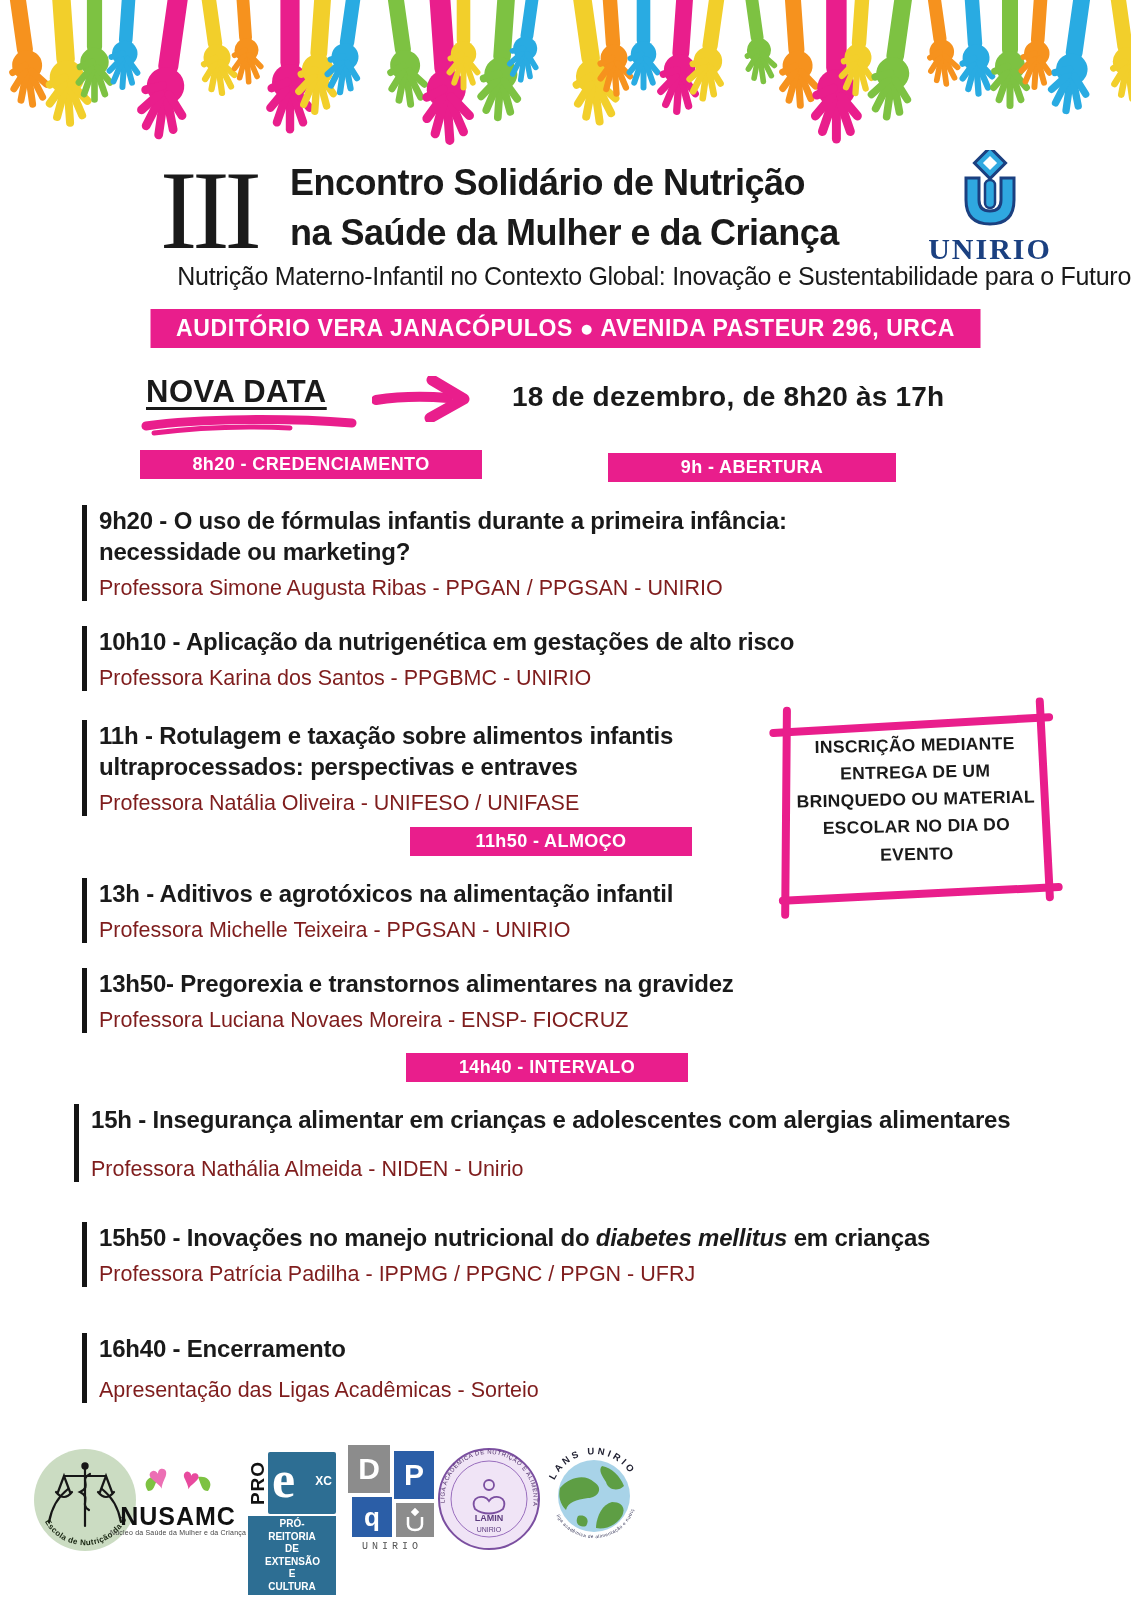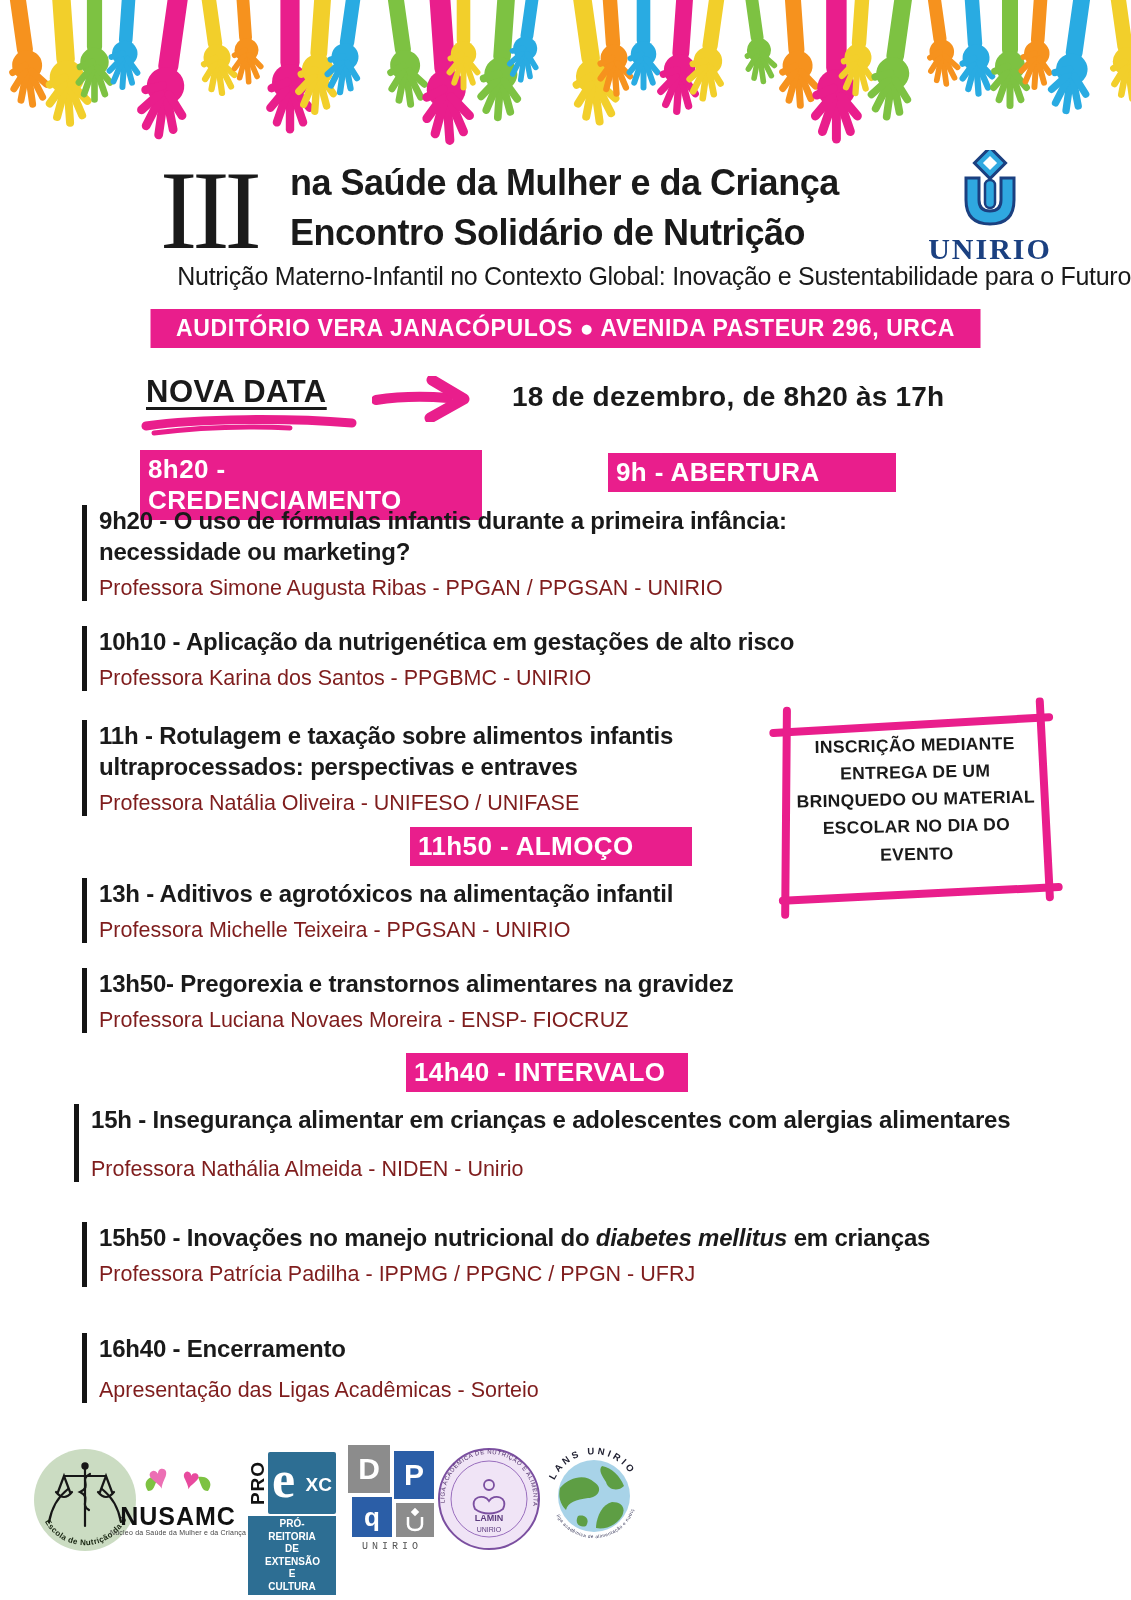--- a/index.html
+++ b/index.html
@@ -14,40 +14,40 @@
   .numeral{font-family:"Liberation Serif",serif;font-weight:normal;font-size:112px;line-height:104px;letter-spacing:-5px}
   .event-title{font-weight:bold;font-size:36px;line-height:50px;letter-spacing:-0.5px;white-space:nowrap}
   .subtitle{width:100%;text-align:right;font-size:25px;font-weight:400;letter-spacing:-0.3px;white-space:nowrap}
   .unirio-word{font-family:"Liberation Serif",serif;font-weight:bold;color:var(--navy);font-size:30px;letter-spacing:2px;text-align:center}
 
   .venue{background:var(--pink);color:#fff;font-weight:bold;font-size:23px;letter-spacing:0.6px;padding:6px 26px;white-space:nowrap}
 
   .nova-label{font-weight:bold;font-size:31px;letter-spacing:0.5px;text-decoration:underline;text-decoration-thickness:2.5px;text-underline-offset:5px;white-space:nowrap}
   .date-value{font-weight:bold;font-size:28px;letter-spacing:0.2px;white-space:nowrap}
 
-  .badge{background:var(--pink);color:#fff;font-weight:bold;font-size:26px;letter-spacing:0.4px;text-align:left;padding:4px 8px}
+  .badge{background:var(--pink);color:#fff;font-weight:bold;font-size:18px;letter-spacing:0.4px;text-align:center;padding:4px 8px}
 
   .item{border-left:5px solid #141414;padding-left:12px}
   .talk-title{margin:0;font-size:24px;line-height:31px;font-weight:bold;letter-spacing:-0.2px}
   .talk-title .it{font-style:italic}
   .talk-speaker{margin:9px 0 0;font-size:21.5px;font-weight:400;color:#7f1d1d}
 
   .note-box{width:300px;transform:rotate(-1.2deg)}
   .note-text{position:absolute;left:28px;top:32px;width:246px;text-align:center;font-weight:bold;font-size:17.5px;line-height:1.55;letter-spacing:0.3px}
 
   .logo{display:flex;flex-direction:column;align-items:center}
   .logo-caption{font-size:7px;color:#444;letter-spacing:0.2px;white-space:nowrap}
   .nusamc-word{font-weight:bold;font-size:25px;letter-spacing:1px;color:#111;line-height:1}
   .proexc{width:88px}
   .proexc-top{display:flex;align-items:stretch;height:62px}
   .pro-vert{width:20px;display:flex;align-items:center;justify-content:center}
   .pro-vert span{transform:rotate(-90deg);font-weight:bold;font-size:19px;letter-spacing:1px;color:#111}
   .pro-sq{flex:1;background:#2d6e93;color:#fff;position:relative;border-radius:2px}
   .pro-e{position:absolute;left:4px;top:-2px;font-size:52px;font-weight:bold;font-family:"Liberation Serif",serif}
-  .pro-xc{position:absolute;right:4px;top:22px;font-size:19px;font-weight:bold}
+  .pro-xc{position:absolute;right:4px;top:22px;font-size:12px;font-weight:bold}
   .pro-bar{margin-top:2px;background:#2d6e93;color:#fff;font-weight:bold;font-size:10px;line-height:1.25;text-align:center;padding:2px 17px}
   .dpq{width:88px}
   .dpq-grid{position:relative;width:88px;height:92px}
   .tile{position:absolute;color:#fff;display:flex;align-items:center;justify-content:center;font-size:30px;font-weight:bold;font-family:"Liberation Sans",sans-serif}
   .dpq-caption{margin-top:4px;font-size:10px;letter-spacing:4px;color:#555;font-family:"Liberation Mono",monospace}
 </style>
 </head>
 <body>
 
 <div class="page">
@@ -96,22 +96,22 @@
         <use href="#handshape" transform="translate(980,-14) rotate(0 30 0) scale(1)" fill="#7dc242"></use>
         <use href="#handshape" transform="translate(1016,-14) rotate(4 30 0) scale(0.85)" fill="#f6921e"></use>
         <use href="#handshape" transform="translate(1052,-14) rotate(8 30 0) scale(1.05)" fill="#29abe2"></use>
         <use href="#handshape" transform="translate(1088,-14) rotate(-8 30 0) scale(0.95)" fill="#f2cf2b"></use>
         <use href="#handshape" transform="translate(1118,-14) rotate(-4 30 0) scale(0.88)" fill="#7dc242"></use>
       </g>
   </svg>
 
   <div class="abs numeral" style="left:160px;top:158px">III</div>
   <div class="abs event-title" style="left:290px;top:158px">
+    <div>Encontro Solidário de Nutrição</div>
     <div>na Saúde da Mulher e da Criança</div>
-    <div>Encontro Solidário de Nutrição</div>
   </div>
 
   <div class="abs" style="left:915px;top:150px;width:150px">
     <svg width="150" height="78" viewBox="0 0 150 78">
       <g transform="translate(75,0)">
         <rect x="-11" y="2" width="22" height="22" transform="rotate(45 0 13)" fill="#2fa8e0" stroke="#1b4080" stroke-width="3"></rect>
         <rect x="-5" y="8" width="10" height="10" transform="rotate(45 0 13)" fill="#fff"></rect>
         <path d="M-24 28 v22 q0 24 24 24 t24 -24 v-22 h-13 v22 q0 11 -11 11 t-11 -11 v-22 z" fill="#2fa8e0" stroke="#1b4080" stroke-width="3"></path>
         <rect x="-5" y="30" width="10" height="28" rx="5" fill="#2fa8e0" stroke="#1b4080" stroke-width="2.5"></rect>
       </g>

